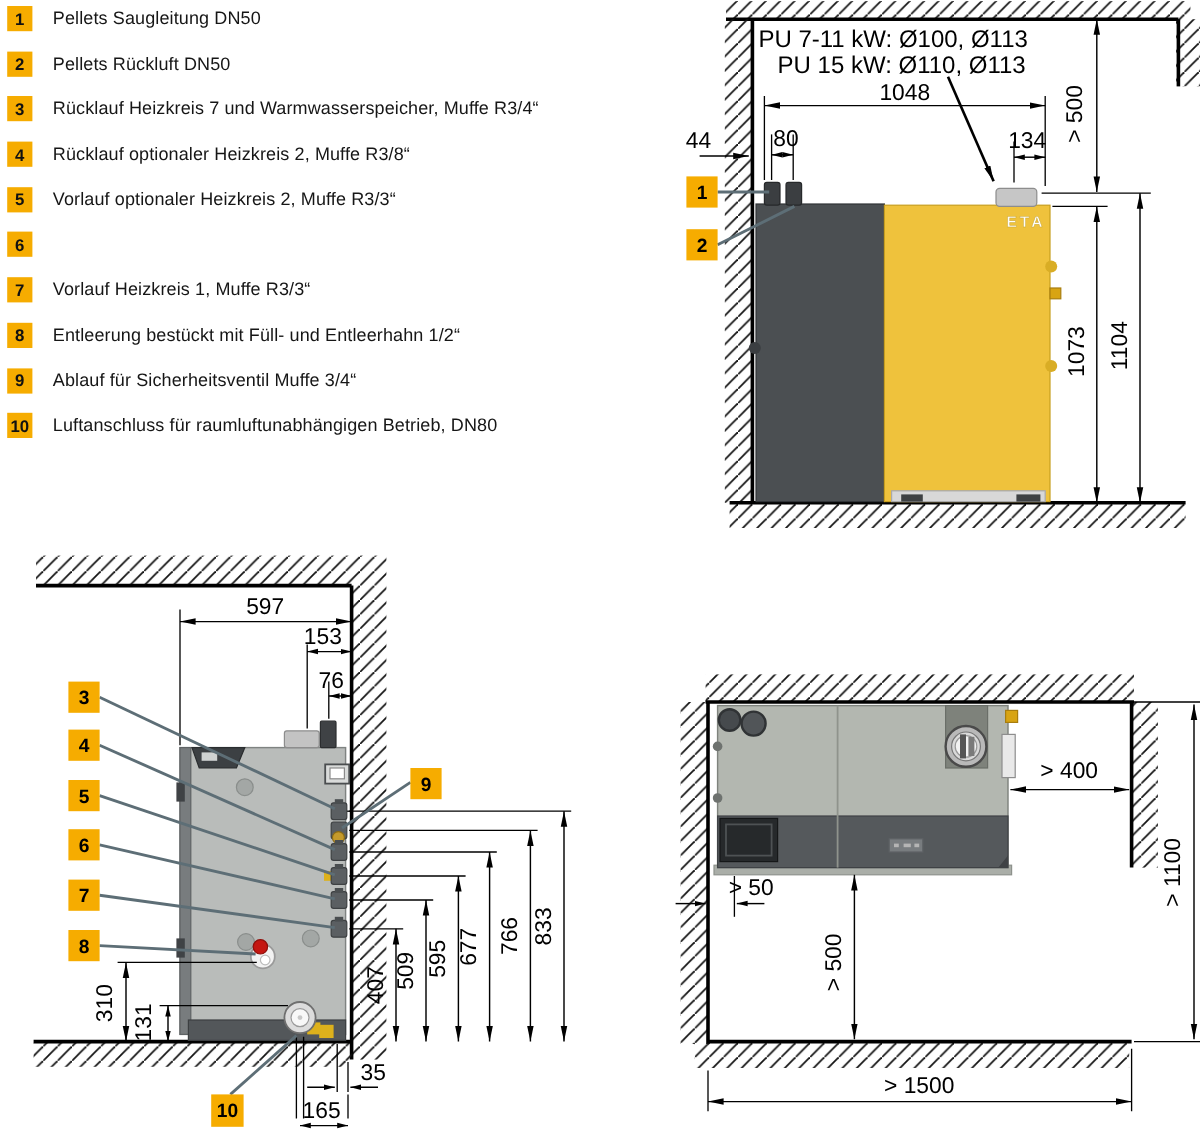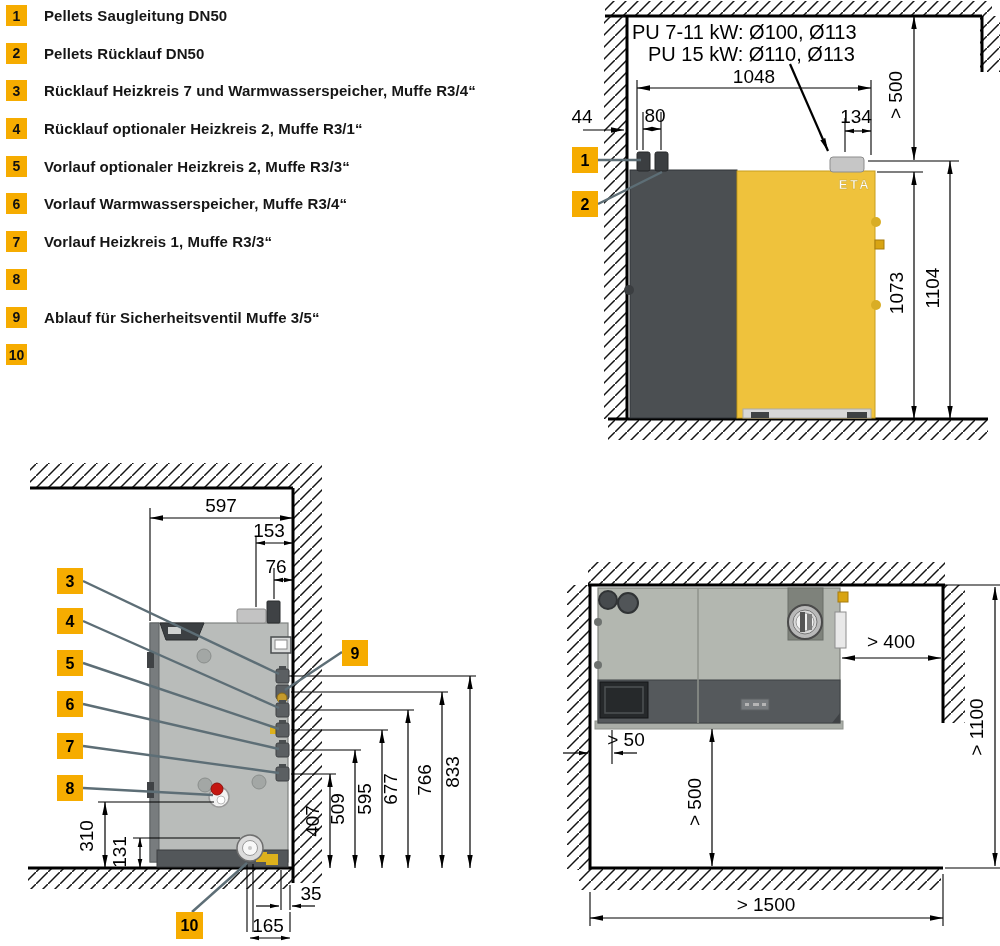--- a/index.html
+++ b/index.html
@@ -3,21 +3,21 @@
 <meta charset="utf-8">
 <style>
   html,body{margin:0;padding:0;background:#fff;}
   .page{position:relative;width:1000px;height:946px;background:#fff;overflow:hidden;
         font-family:"Liberation Sans",sans-serif;}
   
   .legend{position:absolute;left:6px;top:5px;}
   .legend-row{display:flex;align-items:center;height:21px;margin-bottom:16.7px;white-space:nowrap;}
   .badge{width:21px;height:21px;background:#F6AC00;color:#111;font-weight:700;font-size:14px;
          display:flex;align-items:center;justify-content:center;flex:0 0 21px;}
-  .legend-label{margin-left:17px;font-size:15px;font-weight:700;color:#161616;letter-spacing:.1px;}
+  .legend-label{margin-left:17px;font-size:15px;font-weight:400;color:#161616;letter-spacing:.1px;}
   
   svg{position:absolute;overflow:visible;}
   .svg-front{left:555px;top:0;}
   .svg-side{left:0;top:440px;}
   .svg-top{left:555px;top:545px;}
   text{font-family:"Liberation Sans",sans-serif;fill:#000;}
   .dim{font-size:19px;}
   .note{font-size:20px;}
   .co{font-size:16px;font-weight:700;}
   .wall{stroke:#000;stroke-width:3;fill:none;}
@@ -31,51 +31,52 @@
 
 <div class="page">
 
   <div class="legend">
     <div class="legend-row">
         <span class="badge">1</span>
         <span class="legend-label">Pellets Saugleitung DN50</span>
       </div>
     <div class="legend-row">
         <span class="badge">2</span>
-        <span class="legend-label">Pellets Rücklauf DN50</span>
+        <span class="legend-label">Pellets Rückluft DN50</span>
       </div>
     <div class="legend-row">
         <span class="badge">3</span>
         <span class="legend-label">Rücklauf Heizkreis 7 und Warmwasserspeicher, Muffe R3/4“</span>
       </div>
     <div class="legend-row">
         <span class="badge">4</span>
-        <span class="legend-label">Rücklauf optionaler Heizkreis 2, Muffe R3/1“</span>
+        <span class="legend-label">Rücklauf optionaler Heizkreis 2, Muffe R3/8“</span>
       </div>
     <div class="legend-row">
         <span class="badge">5</span>
         <span class="legend-label">Vorlauf optionaler Heizkreis 2, Muffe R3/3“</span>
       </div>
     <div class="legend-row">
         <span class="badge">6</span>
-        <span class="legend-label">Vorlauf Warmwasserspeicher, Muffe R3/4“</span>
       </div>
     <div class="legend-row">
         <span class="badge">7</span>
         <span class="legend-label">Vorlauf Heizkreis 1, Muffe R3/3“</span>
       </div>
     <div class="legend-row">
         <span class="badge">8</span>
+        <span class="legend-label">Entleerung bestückt mit Füll- und Entleerhahn 1/2“</span>
       </div>
     <div class="legend-row">
         <span class="badge">9</span>
-        <span class="legend-label">Ablauf für Sicherheitsventil Muffe 3/5“</span>
+        <span class="legend-label">Ablauf für Sicherheitsventil Muffe 3/4“</span>
       </div>
     <div class="legend-row">
         <span class="badge">10</span>
+        <span class="legend-label">Luftanschluss für raumluftunabhängigen Betrieb, DN80</span>
       </div>
   </div>
 
   <svg class="svg-front" width="445" height="450" viewBox="0 0 445 450">
     <defs>
       <pattern id="hatch" width="12" height="12" patternUnits="userSpaceOnUse">
         <path d="M-2,14 L14,-2" stroke="#141414" stroke-width="1.5"></path>
       </pattern>
       <marker id="mE" markerUnits="userSpaceOnUse" markerWidth="14" markerHeight="8" refX="13" refY="4" orient="auto">
           <path d="M0,1.3 L13,4 L0,6.7 Z" fill="#000"></path>

